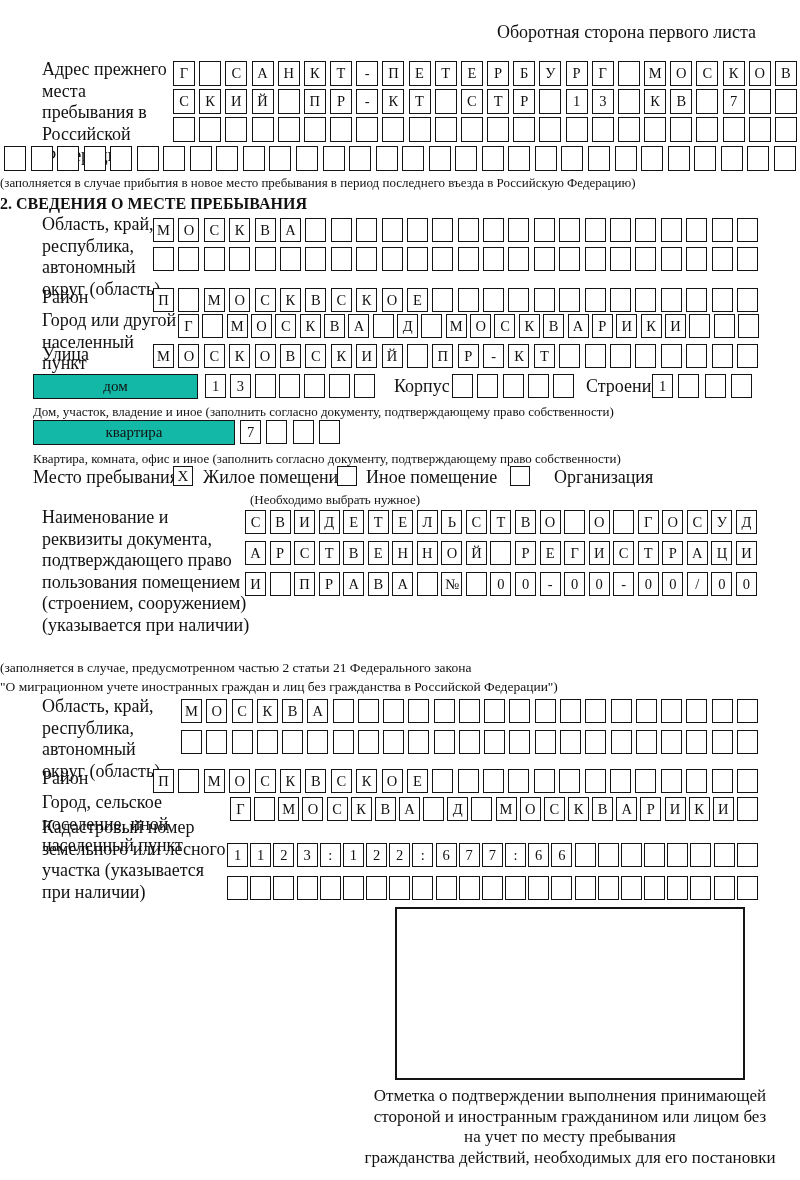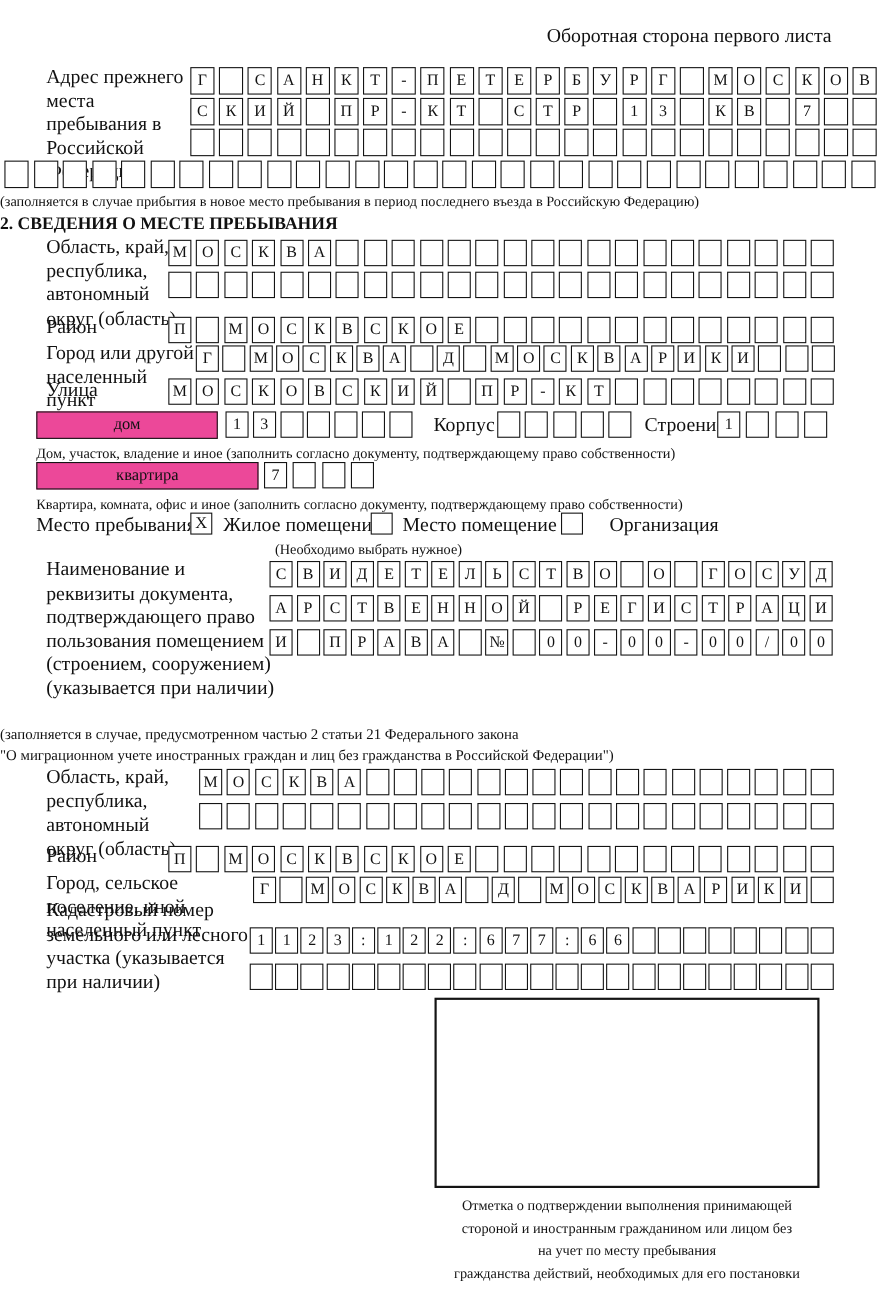--- a/index.html
+++ b/index.html
@@ -13,28 +13,28 @@
   .bold{font-weight:bold;}
   .boxrow{position:absolute;display:flex;justify-content:space-between;}
   .cell{
     width:21px;height:24px;border:1.7px solid #141414;box-sizing:border-box;
     display:flex;align-items:center;justify-content:center;
     font-size:14.5px;background:#fff;flex:0 0 auto;
   }
   .bx-lg .cell{width:22px;height:25px;}
   .widebox{
     position:absolute;border:1.7px solid #141414;box-sizing:border-box;
-    display:flex;align-items:center;justify-content:center;font-size:15px;background:#ec4899;
+    display:flex;align-items:center;justify-content:center;font-size:15px;background:#14b8a6;
   }
   .chk{
     position:absolute;width:20px;height:20px;border:1.8px solid #141414;box-sizing:border-box;
     display:flex;align-items:center;justify-content:center;font-size:15px;background:#fff;
   }
   .stamp{position:absolute;border:2px solid #141414;box-sizing:border-box;background:#fff;}
-  .note{position:absolute;font-size:13px;line-height:20.5px;text-align:center;}
+  .note{position:absolute;font-size:17px;line-height:20.5px;text-align:center;}
 </style>
 </head>
 <body>
 
 <div id="page">
 
   <div class="lbl" style="top:22px;left:0;right:44px;text-align:right;">Оборотная сторона первого листа</div>
 
   <div class="lbl" style="left:42px;top:59px;width:137px;">Адрес прежнего места пребывания в Российской Федерации</div>
   <div class="boxrow bx-lg" style="left:173px;top:61px;width:624px;">
@@ -322,21 +322,21 @@
       <span class="cell"></span>
       <span class="cell"></span>
       <span class="cell"></span>
     </div>
   <div class="cap" style="left:33px;top:450px;">Квартира, комната, офис и иное (заполнить согласно документу, подтверждающему право собственности)</div>
 
   <div class="lbl" style="left:33px;top:467px;">Место пребывания:</div>
   <div class="chk" style="left:173px;top:466px;">X</div>
   <div class="lbl" style="left:203px;top:467px;">Жилое помещение</div>
   <div class="chk" style="left:337px;top:466px;"></div>
-  <div class="lbl" style="left:366px;top:467px;">Место помещение</div>
+  <div class="lbl" style="left:366px;top:467px;">Иное помещение</div>
   <div class="chk" style="left:510px;top:466px;"></div>
   <div class="lbl" style="left:554px;top:467px;">Организация</div>
   <div class="cap" style="left:150px;top:491px;width:370px;text-align:center;">(Необходимо выбрать нужное)</div>
 
   <div class="lbl" style="left:42px;top:507px;width:210px;">Наименование и реквизиты документа, подтверждающего право пользования помещением (строением, сооружением) (указывается при наличии)</div>
   <div class="boxrow" style="left:245px;top:510px;width:512px;">
       <span class="cell">С</span>
       <span class="cell">В</span>
       <span class="cell">И</span>
       <span class="cell">Д</span>

